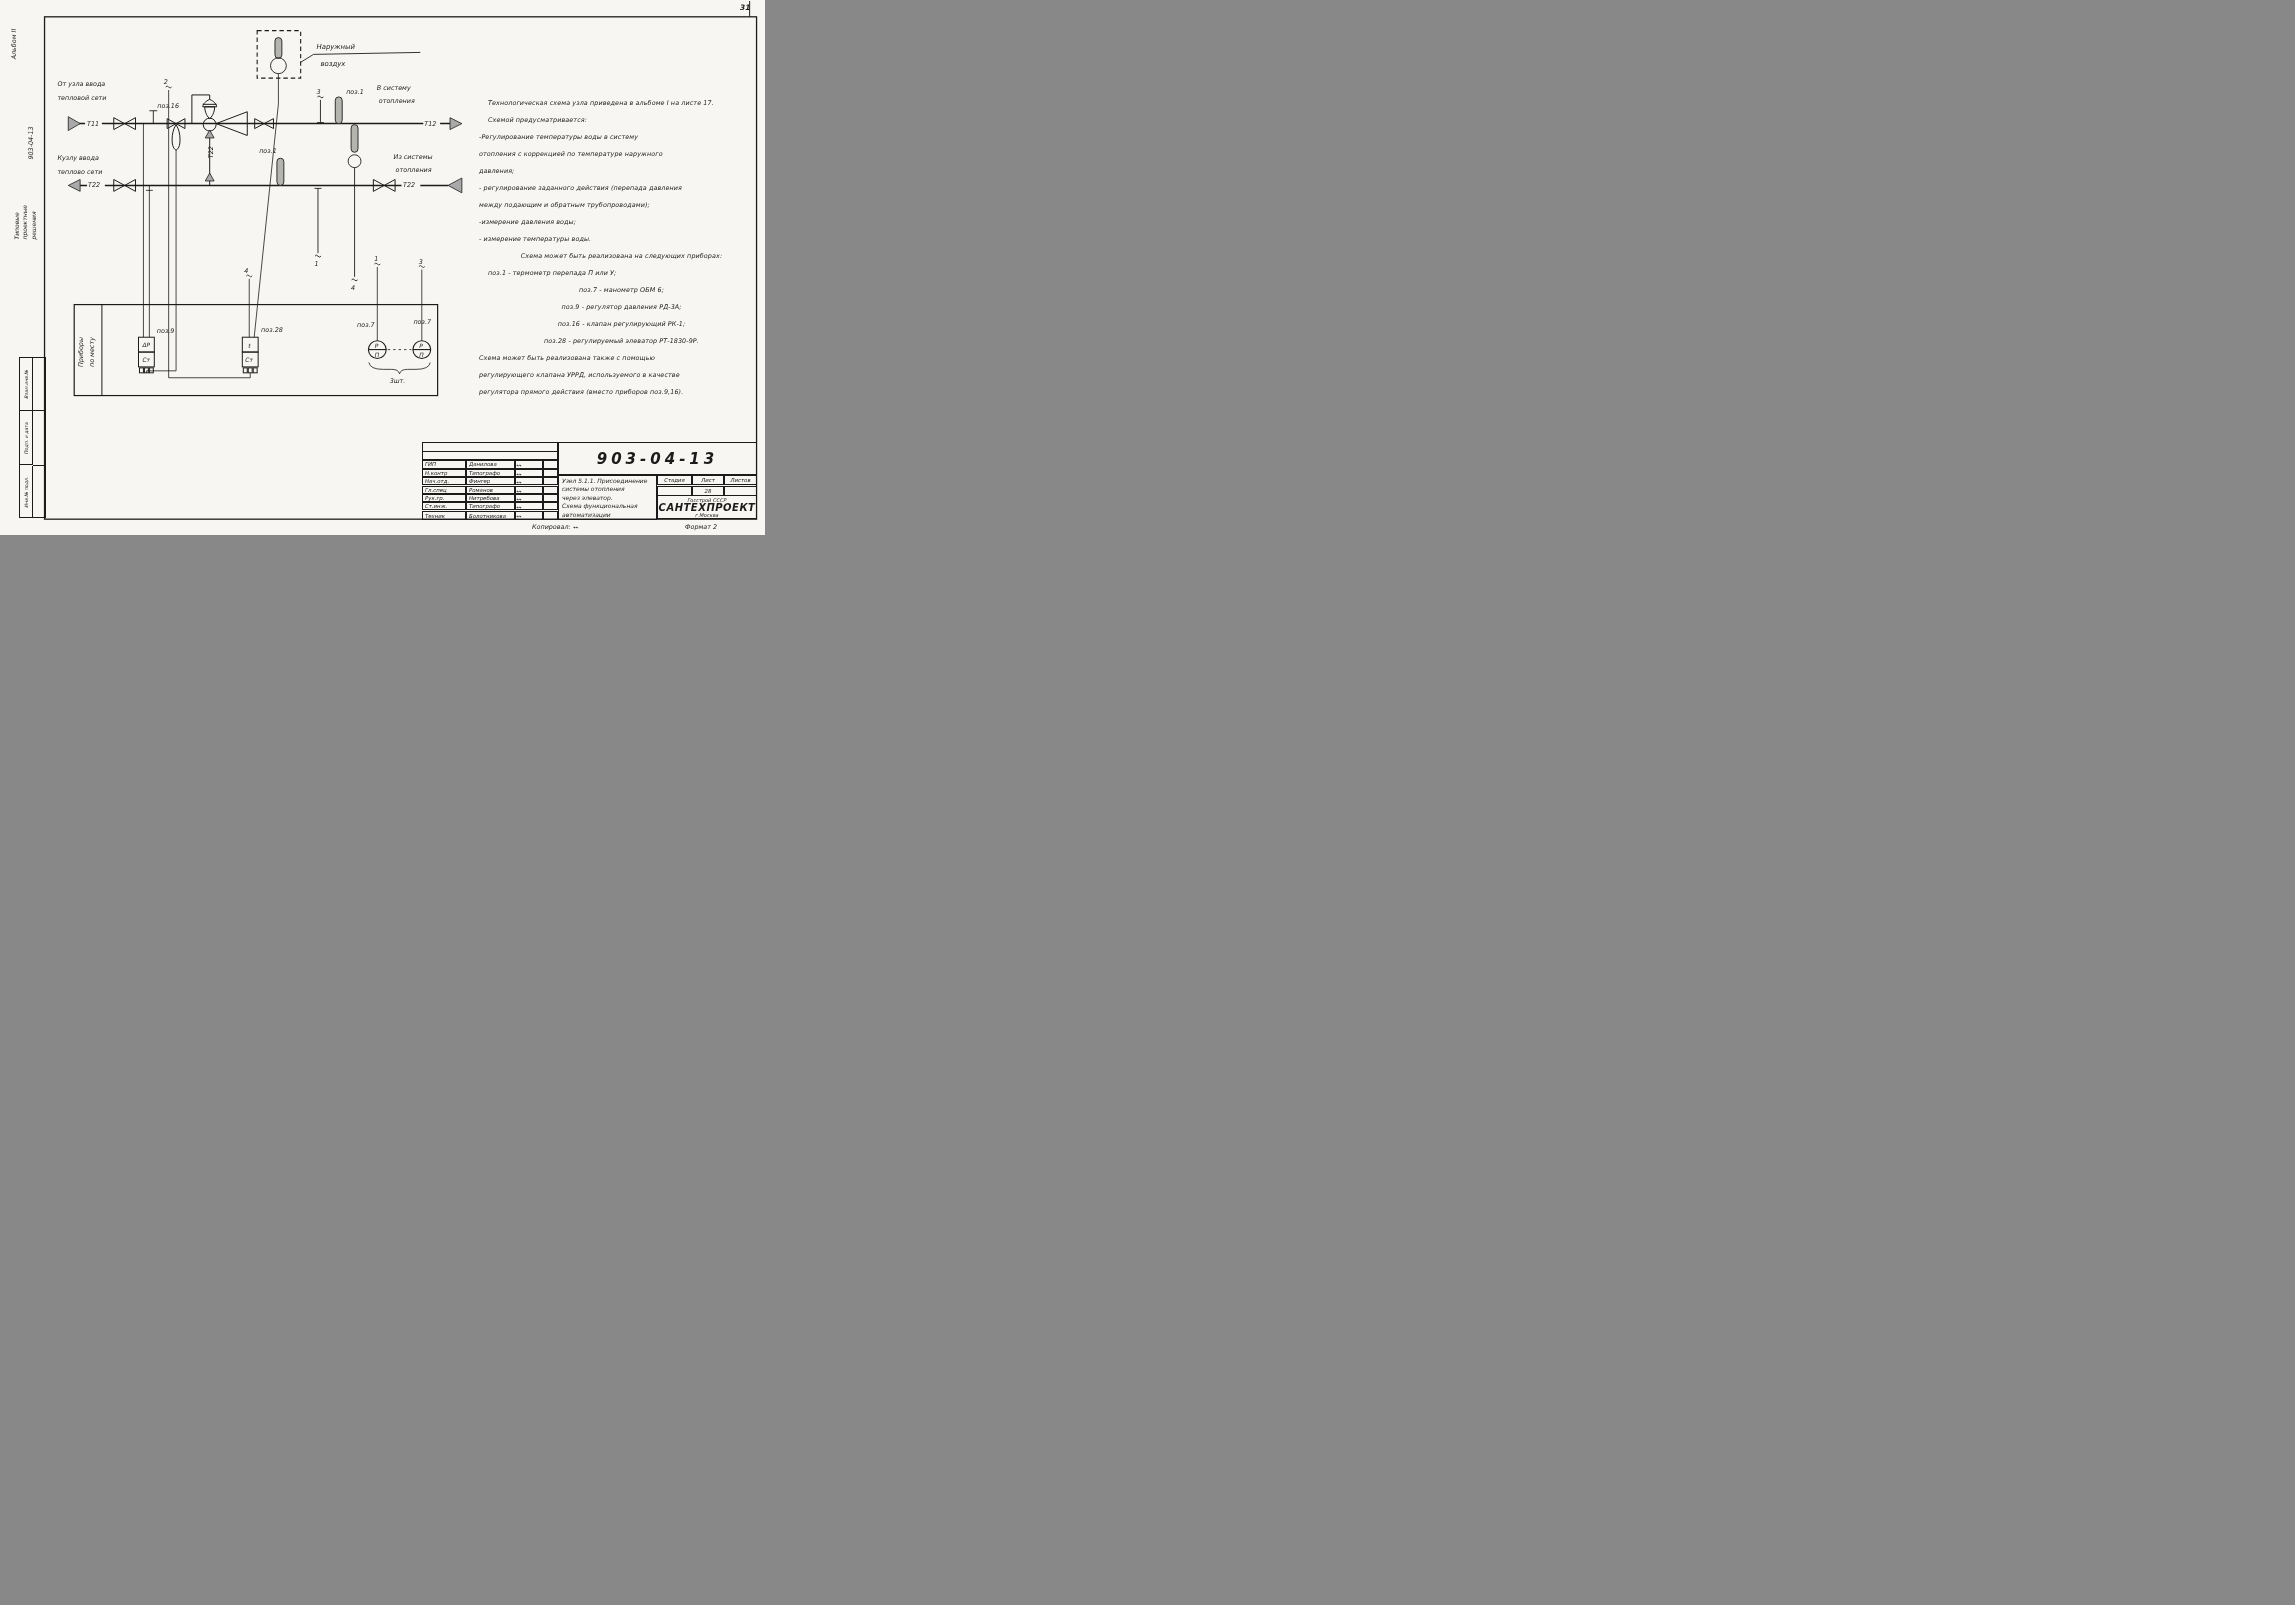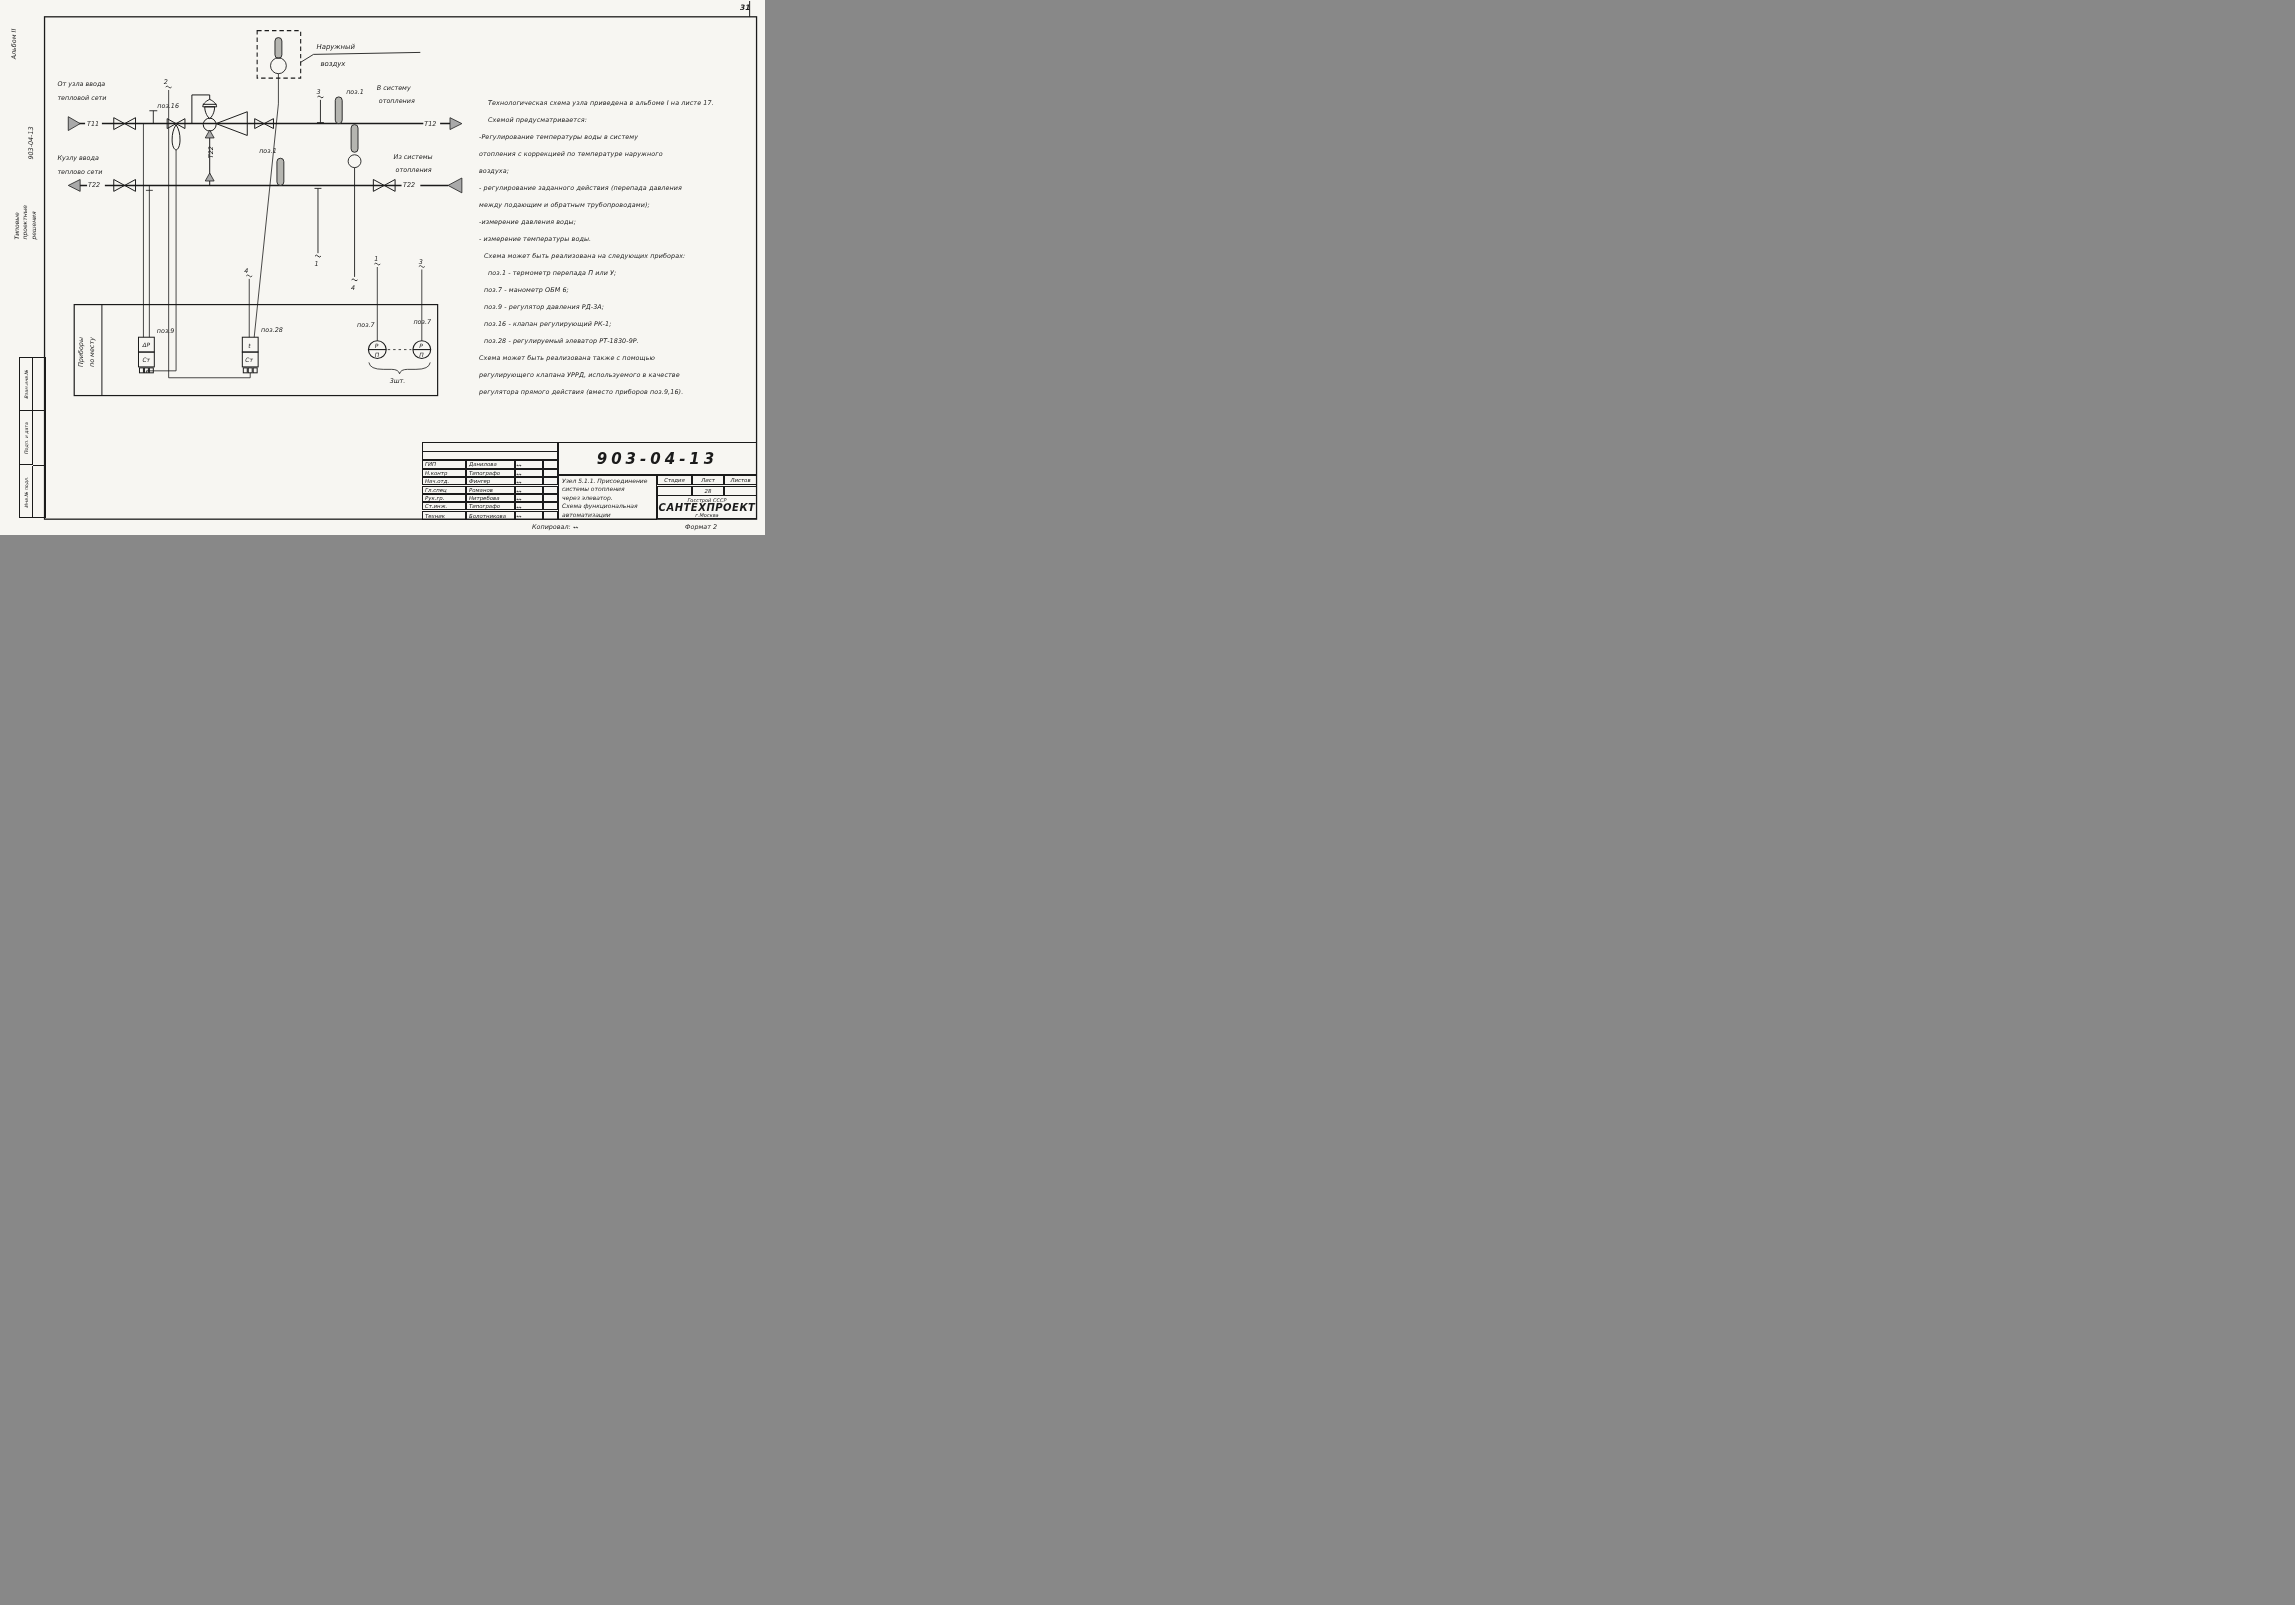--- a/index.html
+++ b/index.html
@@ -8,21 +8,21 @@
   .hw{font-style:italic;}
   svg{position:absolute;left:0;top:0;}
   svg text{font-family:"DejaVu Sans",sans-serif;font-style:italic;fill:#1b1b1b;}
   .abs{position:absolute;}
   .rot{transform:rotate(-90deg);transform-origin:center center;}
   
   #notes{position:absolute;left:479px;top:95px;width:280px;font-size:6.4px;line-height:17px;
          font-style:italic;letter-spacing:0.1px;}
   #notes div{white-space:nowrap;}
   .i1{padding-left:9px;}
-  .i2{padding-left:5px;}
+  .i2{padding-left:5px;text-align:center;}
   
   #tb{position:absolute;left:422px;top:442px;width:335px;height:78px;font-size:5.4px;}
   #tb .cell{position:absolute;border:0.7px solid #1b1b1b;box-sizing:border-box;
             font-style:italic;overflow:hidden;}
   #tb .rrow{display:flex;align-items:center;}
   .sig{font-size:5px;letter-spacing:-1px;color:#1b1b1b;}
   #docnum{font-size:15px;letter-spacing:4px;display:flex;align-items:center;justify-content:center;font-weight:bold;}
   
   #mstamp{position:absolute;left:19px;top:357px;width:27px;height:161px;border:1px solid #1b1b1b;box-sizing:border-box;}
   #mstamp .lbl{position:absolute;left:0;width:13px;border-right:0.8px solid #1b1b1b;border-bottom:0.8px solid #1b1b1b;box-sizing:border-box;}
@@ -267,21 +267,21 @@
       </div>
     <div class="hr" style="top:52px;"></div>
     <div class="hr" style="top:107px;"></div>
   </div>
 
   <div id="notes">
     <div class="i1">Технологическая схема узла приведена в альбоме I на листе 17.</div>
     <div class="i1">Схемой предусматривается:</div>
     <div>-Регулирование температуры воды в систему</div>
     <div>отопления с коррекцией по температуре наружного</div>
-    <div>воздуха;</div>
+    <div>давления;</div>
     <div>- регулирование заданного действия (перепада давления</div>
     <div>между подающим и обратным трубопроводами);</div>
     <div>-измерение давления воды;</div>
     <div>- измерение температуры воды.</div>
     <div class="i2">Схема может быть реализована на следующих приборах:</div>
     <div class="i1">поз.1 - термометр перепада П или У;</div>
     <div class="i2">поз.7 - манометр ОБМ 6;</div>
     <div class="i2">поз.9 - регулятор давления РД-3А;</div>
     <div class="i2">поз.16 - клапан регулирующий РК-1;</div>
     <div class="i2">поз.28 - регулируемый элеватор РТ-1830-9Р.</div>

